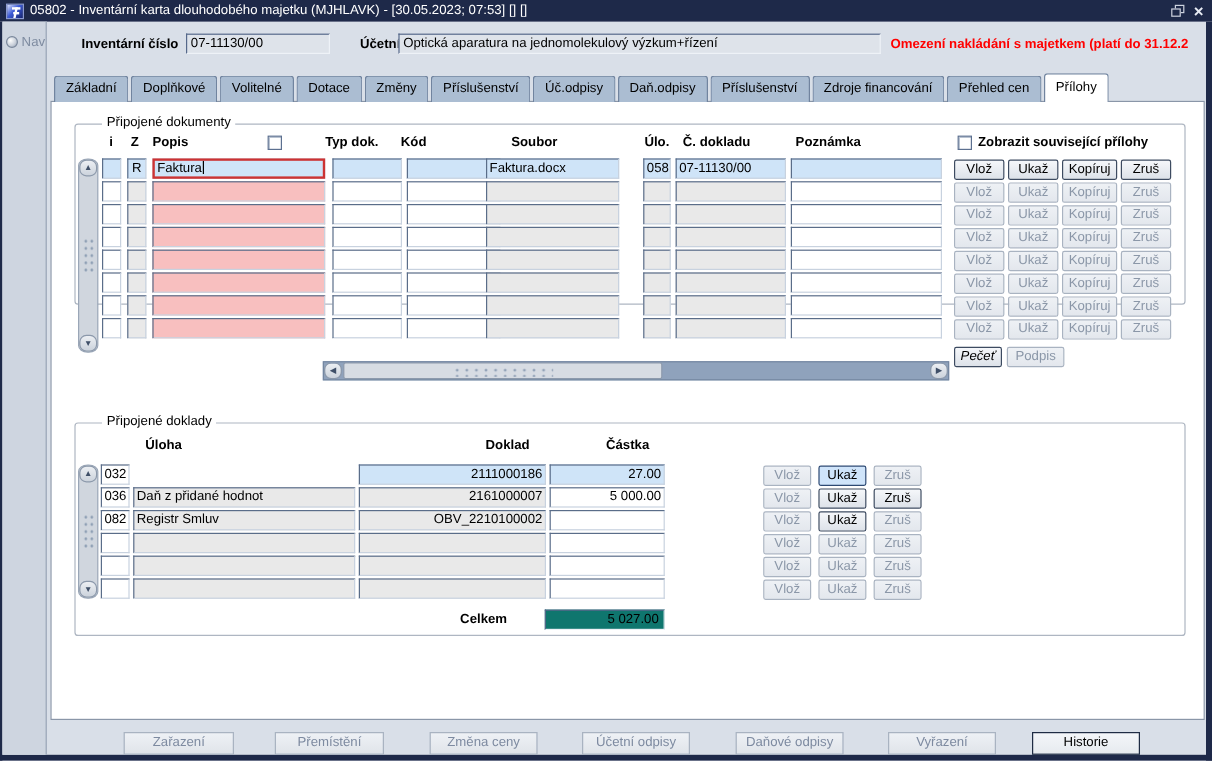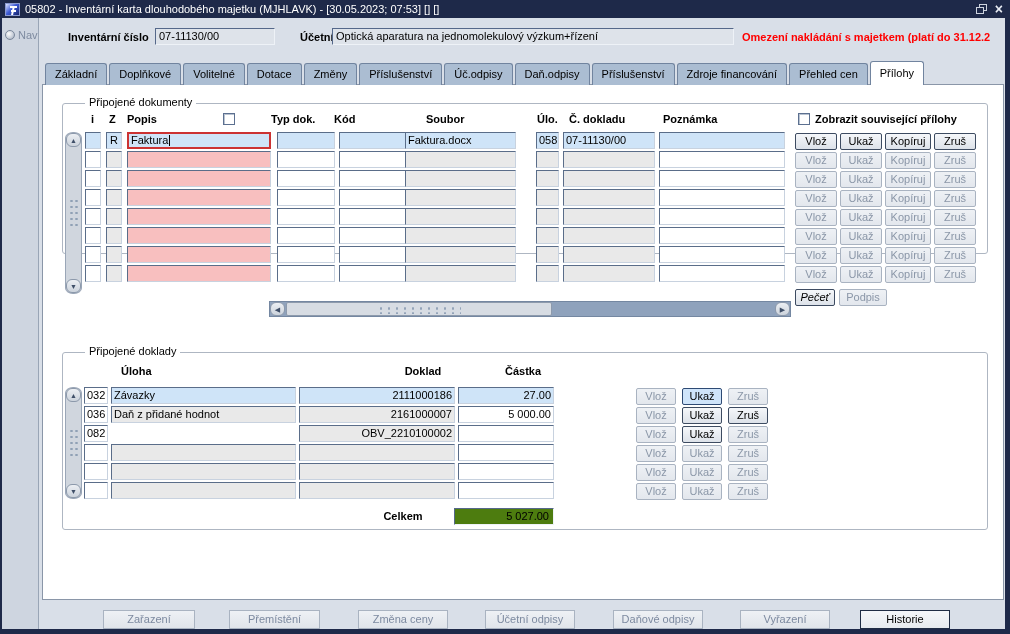--- a/index.html
+++ b/index.html
@@ -87,21 +87,21 @@
   .grip { position:absolute; left:3px; top:50%; width:10px; height:30px; transform:translateY(-50%);
           background-image:radial-gradient(circle, #8fa0b5 1px, transparent 1.4px); background-size:5px 6px; }
   .hscroll { position:absolute; height:16px; background:#8fa2bc; border:1px solid #7487a1; }
   .harrow { position:absolute; top:0; width:15px; height:14px; background:linear-gradient(#eceff3,#ccd3dc); border:1px solid #8c99ab; border-radius:6px; text-align:center; line-height:13px; font-size:7px; color:#3f4f68; }
   .harrow.left { left:0; } .harrow.right { right:0; }
   .hthumb { position:absolute; left:16px; top:0; width:266px; height:14px; background:#d7dce3; border:1px solid #8d9aac; border-radius:2px; }
   .hgrip { position:absolute; left:50%; top:3px; width:84px; height:8px; transform:translateX(-50%);
            background-image:radial-gradient(circle, #93a3b8 1px, transparent 1.4px); background-size:8px 5px; }
 
   
-  .total-field { position:absolute; height:17px; background:#4d7c0f; border:1px solid; border-color:#55688a #eef2f7 #eef2f7 #55688a; padding:1px 4px; line-height:13px; text-align:right; }
+  .total-field { position:absolute; height:17px; background:#0f766e; border:1px solid; border-color:#55688a #eef2f7 #eef2f7 #55688a; padding:1px 4px; line-height:13px; text-align:right; }
 
   
   .bbtn { position:absolute; top:610px; height:19px; width:90px; background:linear-gradient(#eef1f5,#e0e4ea); border:1px solid #a9b3c1; color:#7d8aa0; text-align:center; line-height:17px; }
   .bbtn.en { border-color:#1f2c44; color:#000; background:linear-gradient(#f4f6f9,#e6eaef); }
 </style>
 </head>
 <body>
 
 <div class="titlebar">
   <span class="app-icon">
@@ -303,36 +303,36 @@
   <div class="th tr-right" style="left:330px; top:12px; width:60px;">Doklad</div>
   <div class="th tr-right" style="left:430px; top:12px; width:60px;">Částka</div>
 
   <div class="vscroll" style="left:2px; top:34px; height:112px;">
     <div class="sarrow up">▲</div>
     <div class="grip"></div>
     <div class="sarrow down">▼</div>
   </div>
 
   <div class="cell r-cod w" style="top:34px;">032</div>
-  <div class="cell r-nam cur" style="top:34px;">Závazky</div>
   <div class="cell r-dok cur" style="top:34px;">2111000186</div>
   <div class="cell r-amt cur" style="top:34px;">27.00</div>
   <div class="btn rb-v dis" style="top:35px;">Vlož</div>
   <div class="btn rb-u focus" style="top:35px;">Ukaž</div>
   <div class="btn rb-z dis" style="top:35px;">Zruš</div>
 
   <div class="cell r-cod w" style="top:53px;">036</div>
   <div class="cell r-nam g" style="top:53px;">Daň z přidané hodnot</div>
   <div class="cell r-dok g" style="top:53px;">2161000007</div>
   <div class="cell r-amt w" style="top:53px;">5 000.00</div>
   <div class="btn rb-v dis" style="top:54px;">Vlož</div>
   <div class="btn rb-u" style="top:54px;">Ukaž</div>
   <div class="btn rb-z" style="top:54px;">Zruš</div>
 
   <div class="cell r-cod w" style="top:72px;">082</div>
+  <div class="cell r-nam g" style="top:72px;">Registr Smluv</div>
   <div class="cell r-dok g" style="top:72px;">OBV_2210100002</div>
   <div class="cell r-amt w" style="top:72px;"></div>
   <div class="btn rb-v dis" style="top:73px;">Vlož</div>
   <div class="btn rb-u" style="top:73px;">Ukaž</div>
   <div class="btn rb-z dis" style="top:73px;">Zruš</div>
 
   <div class="cell r-cod w" style="top:91px;"></div>
   <div class="cell r-nam g" style="top:91px;"></div>
   <div class="cell r-dok g" style="top:91px;"></div>
   <div class="cell r-amt w" style="top:91px;"></div>

